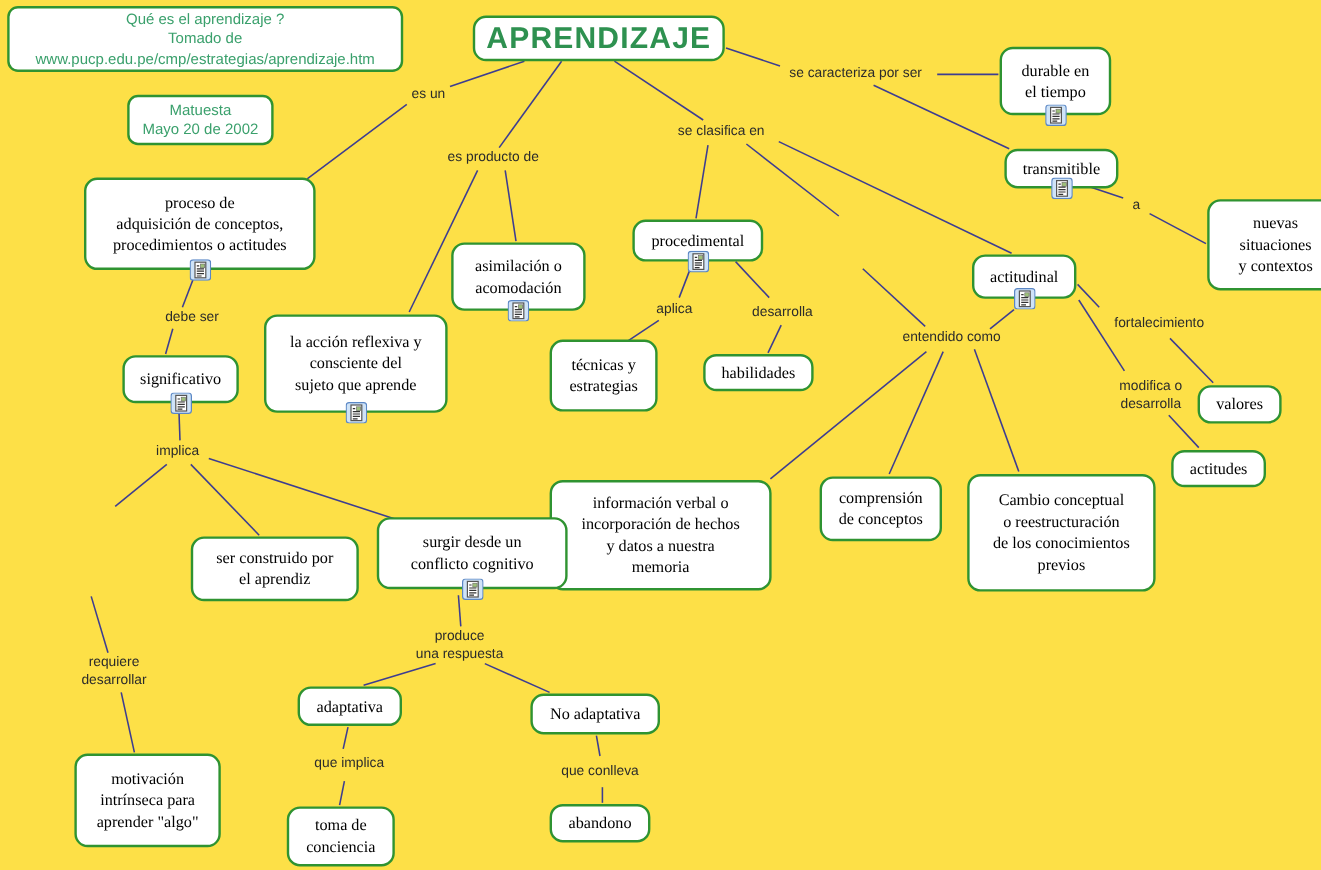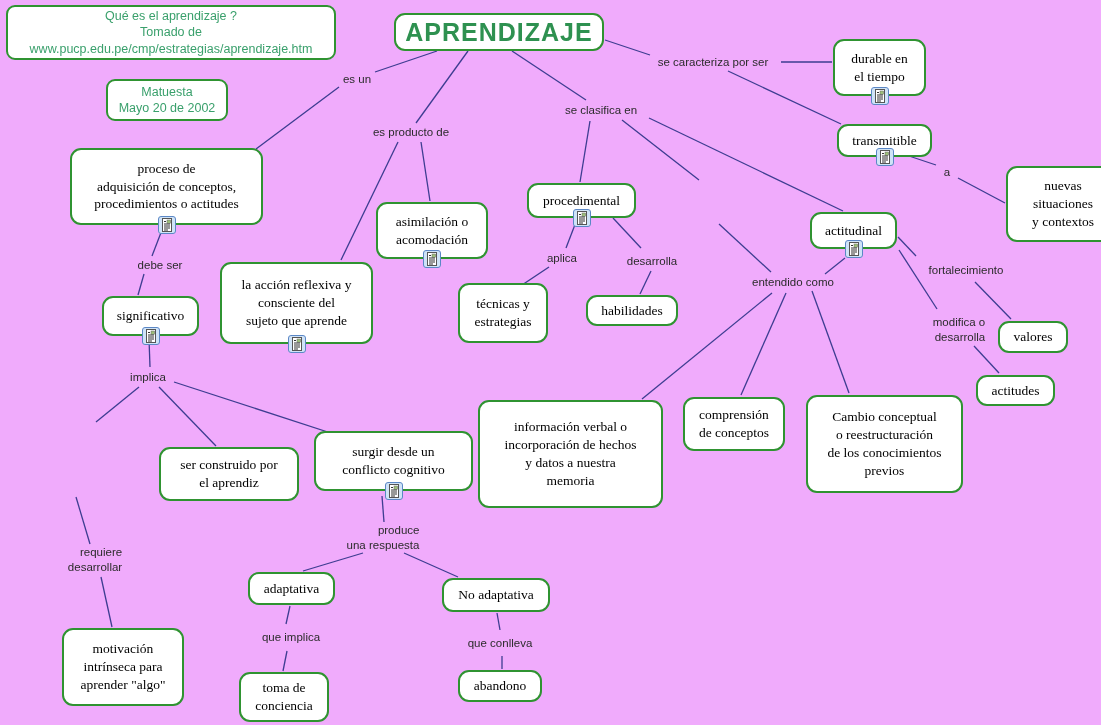--- a/index.html
+++ b/index.html
@@ -1,37 +1,37 @@
 <!DOCTYPE html>
 <html style="--node-border: #2f9331; --title-text: #2e9150; --meta-text: #3aa06c; --node-text: #000000; --label-text: #2b2b2b; --line: #3d3d91; --icon-border: #5b87c5; --icon-bg: #cfe3f7;"><head>
 <meta charset="utf-8">
 <style>
   :root{
     --node-border:#2f9331; --title-text:#2e9150; --meta-text:#3aa06c;
     --node-text:#000000; --label-text:#2b2b2b; --line:#3d3d91;
     --icon-border:#5b87c5; --icon-bg:#cfe3f7;
   }
   html,body{margin:0;padding:0;background:#fff;}
-  #canvas{position:relative;width:1101px;height:725px;background:#f0abfc;overflow:hidden;
+  #canvas{position:relative;width:1101px;height:725px;background:#fde047;overflow:hidden;
           font-family:"Liberation Sans",sans-serif;}
   svg.lines{position:absolute;left:0;top:0;width:1101px;height:725px;}
   svg.lines line{stroke:var(--line);stroke-width:1.3;}
   .node{position:absolute;box-sizing:border-box;background:#fff;
         border:2px solid var(--node-border);border-radius:11px;
         display:flex;align-items:center;justify-content:center;
         text-align:center;color:var(--node-text);
         font-family:"Liberation Serif","DejaVu Serif",serif;
         font-size:13.5px;line-height:1.32;padding:2px 4px;}
   .node .txt{white-space:pre-line;}
   .node.meta{font-family:"Liberation Sans",sans-serif;font-size:12.5px;
              color:var(--meta-text);border-radius:9px;overflow:hidden;}
   .node.title{font-family:"Liberation Sans",sans-serif;font-weight:bold;
               font-size:25px;letter-spacing:1px;color:var(--title-text);}
   .label{position:absolute;transform:translate(-50%,-50%);
-         font-size:11.5px;color:var(--label-text);text-align:right;
+         font-size:11.5px;color:var(--label-text);text-align:center;
          white-space:pre-line;line-height:1.3;}
   .res-icon{position:absolute;left:50%;bottom:-11px;transform:translateX(-50%);
             width:18px;height:18px;cursor:pointer;}
   .hidden-defs{position:absolute;width:0;height:0;}
 </style>
 </head>
 <body>
 
 <svg class="hidden-defs" aria-hidden="true">
   <defs>
@@ -177,21 +177,21 @@
   </div>
   <div class="node" style="left:586px;top:295px;width:92px;height:31px">
     <span class="txt">habilidades</span>
   </div>
   <div class="node" style="left:998px;top:321px;width:70px;height:32px">
     <span class="txt">valores</span>
   </div>
   <div class="node" style="left:976px;top:375px;width:79px;height:31px">
     <span class="txt">actitudes</span>
   </div>
-  <div class="node" style="left:478px;top:400px;width:185px;height:108px">
+  <div class="node" style="left:458px;top:400px;width:185px;height:92px">
     <span class="txt">información verbal o
 incorporación de hechos
 y datos a nuestra
 memoria</span>
   </div>
   <div class="node" style="left:683px;top:397px;width:102px;height:54px">
     <span class="txt">comprensión
 de conceptos</span>
   </div>
   <div class="node" style="left:806px;top:395px;width:157px;height:98px">

